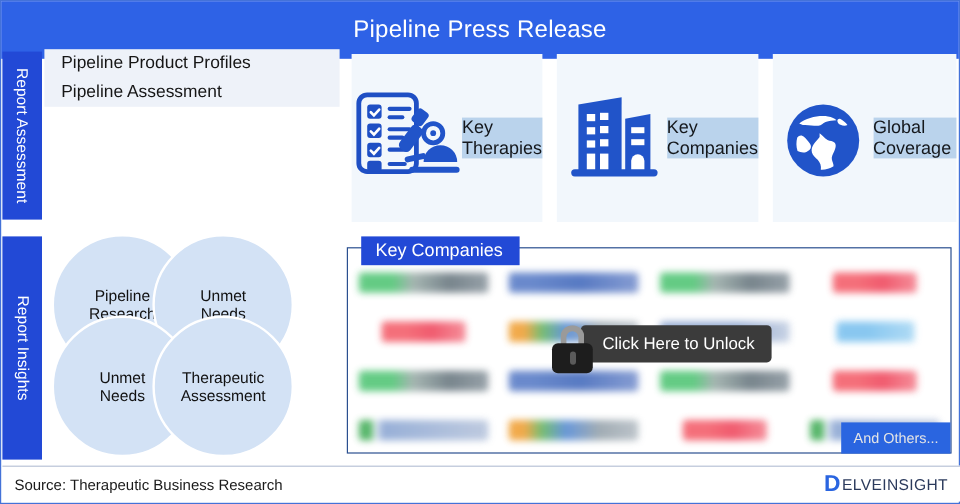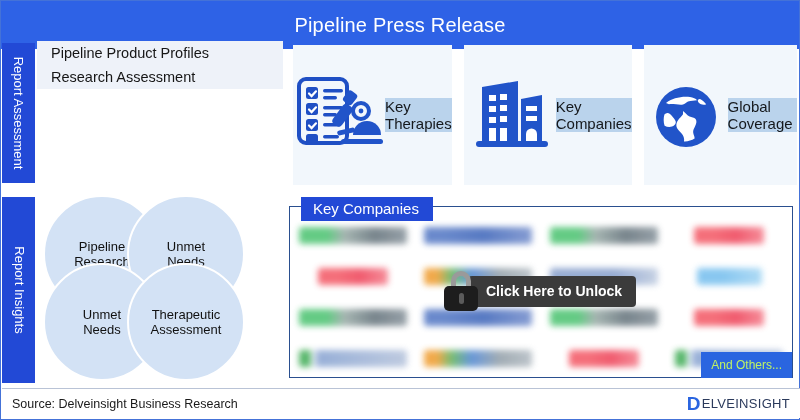--- a/index.html
+++ b/index.html
@@ -118,22 +118,22 @@
   .lg-green{background:linear-gradient(90deg,#57c77a 0 26%,#9fb0ac 42%,#6d7b83 70%,#8f9aa2 100%);}
   .lg-blue{background:linear-gradient(90deg,#5e80c8 0 18%,#4a6fbe 55%,#7d95cf 100%);}
   .lg-red{background:linear-gradient(90deg,#f4636f 0 30%,#ef4e63 60%,#f58592 100%);width:56%;}
   .lg-multi{background:linear-gradient(90deg,#f0a33c 0 12%,#69b86a 26%,#5c8fd6 44%,#9aa6ae 70%,#b7bfc6 100%);}
   .lg-skyblue{background:linear-gradient(90deg,#7fc3ef 0 40%,#a9d8f4 100%);width:52%;}
   .lg-greenmark{background:linear-gradient(90deg,#49b05e 0 10%,#ffffff 12%,#8fa9d4 18%,#b9c6dd 100%);}
   .lg-bluegrey{background:linear-gradient(90deg,#8fa6cf 0 60%,#c3cfe2 100%);}
 
   
   .unlock{
-    position:absolute;left:152px;top:64px;
-    display:flex;align-items:center;z-index:6;font-weight:bold;
+    position:absolute;left:168px;top:64px;
+    display:flex;align-items:flex-start;z-index:6;
   }
   .lock{
     position:relative;width:38px;height:40px;z-index:7;
     margin-right:-12px;
   }
   .lock-shackle{
     position:absolute;left:9px;top:0;width:20px;height:20px;
     border:5px solid #9a9a9a;border-bottom:none;
     border-radius:10px 10px 0 0;
     box-sizing:border-box;
@@ -147,21 +147,21 @@
     background:#5b5b5b;border-radius:3px;
   }
   .unlock-pill{
     background:#3b3b3b;color:#ffffff;
     font-size:14px;padding:7px 14px 8px 18px;
     border-radius:4px;
     white-space:nowrap;
   }
   .and-others{
     position:absolute;right:0px;bottom:-1px;
-    background:#2a65e0;color:#bef264;
+    background:#2a65e0;color:#e5e5e5;
     font-size:12px;padding:6px 10px;
     z-index:5;
   }
 
   
   .footer{
     position:absolute;left:1px;bottom:1px;width:798px;height:30px;
     border-top:1px solid #b9c3d6;
     display:flex;align-items:center;justify-content:space-between;
     padding:0 10px;box-sizing:border-box;background:#fff;
@@ -183,21 +183,21 @@
 
   <div class="vtab" id="vtab-assessment">
     <div class="vtab-inner">Report Assessment</div>
   </div>
 
   <div class="list">
     <div class="list-item alt">
       <span>Pipeline Product Profiles</span>
     </div>
     <div class="list-item alt">
-      <span>Research Assessment</span>
+      <span>Pipeline Assessment</span>
     </div>
   </div>
 
   <div class="cards">
 
     <div class="card">
       <div class="card-icon">
         <svg width="92" height="84" viewBox="0 0 92 84" xmlns="http://www.w3.org/2000/svg">
           <rect x="6" y="6" width="48" height="64" rx="7" fill="none" stroke="#1f4fc4" stroke-width="4"></rect>
           <rect x="13" y="14" width="12" height="12" rx="2.5" fill="#1f4fc4"></rect>
@@ -330,20 +330,20 @@
             <div class="lock-keyhole"></div>
           </div>
       </div>
       <div class="unlock-pill">Click Here to Unlock</div>
     </div>
 
     <div class="and-others">And Others...</div>
   </div>
 
   <div class="footer">
-    <div class="source">Source: Delveinsight Business Research</div>
+    <div class="source">Source: Therapeutic Business Research</div>
     <div class="brand">
       <span class="brand-d">D</span>
       <span>ELVEINSIGHT</span>
     </div>
   </div>
 
 </div>
 
 </body></html>

